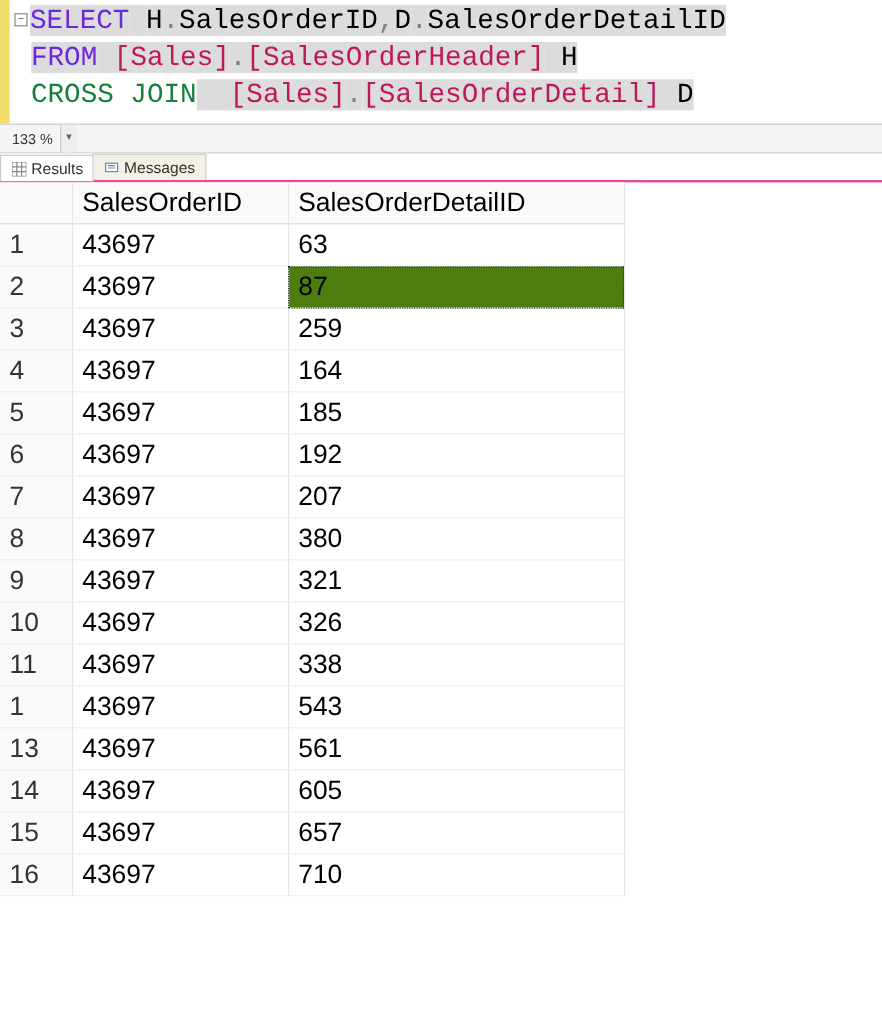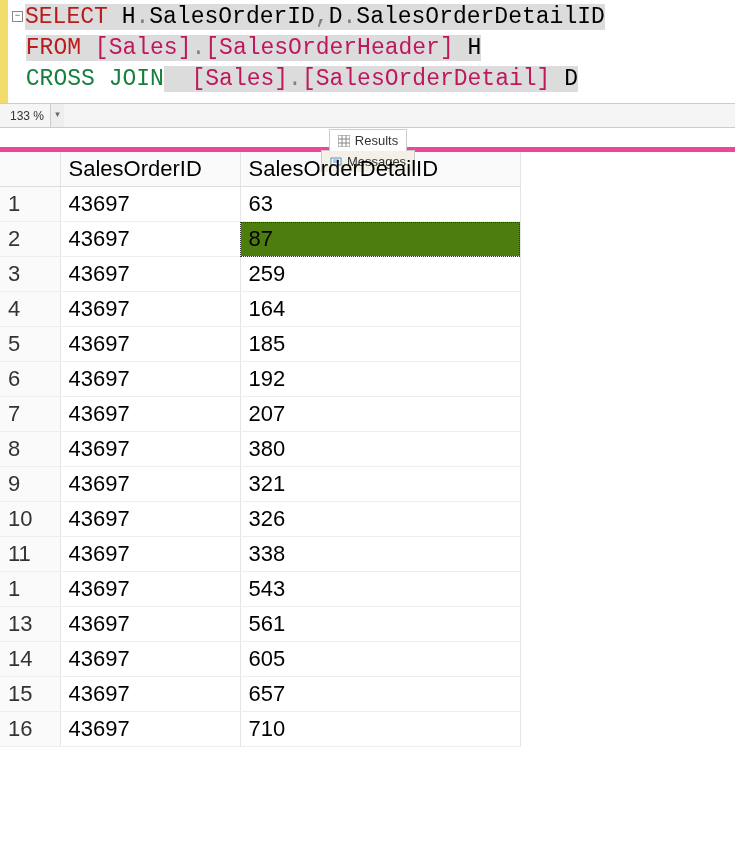--- a/index.html
+++ b/index.html
@@ -24,21 +24,21 @@
     flex: 1;
     padding: 2px 0 8px 4px;
     font-family: Consolas, 'Courier New', monospace;
     font-size: 23px;
     line-height: 1.35;
   }
   .code-line {
     white-space: pre;
   }
   .hl { background: #dcdcdc; }
-  .kw-blue { color: #b91c1c; }
+  .kw-blue { color: #6d28d9; }
   .kw-gray { color: #15803d; }
   .txt { color: #000; }
   .punct { color: #808080; }
   .ident-green { color: #be185d; }
   .collapse-box {
     display: inline-block;
     width: 11px;
     height: 11px;
     border: 1px solid #888;
     font-size: 9px;
@@ -69,25 +69,24 @@
     color: #666;
     cursor: pointer;
     background: #eee;
     border-left: 1px solid #ccc;
     height: 100%;
     line-height: 20px;
     font-size: 9px;
   }
   .tabs {
     display: flex;
-    align-items: center;
+    align-items: flex-start;
     height: 24px;
     background: #fff;
-    border-bottom: 5px solid #ec4899;
-    flex-direction: column;
+    border-bottom: 2px solid #ec4899;
   }
   .tab {
     display: flex;
     align-items: center;
     gap: 4px;
     padding: 3px 8px;
     font-size: 13px;
     color: #333;
     background: #f4f0e8;
     border: 1px solid #ccc;

